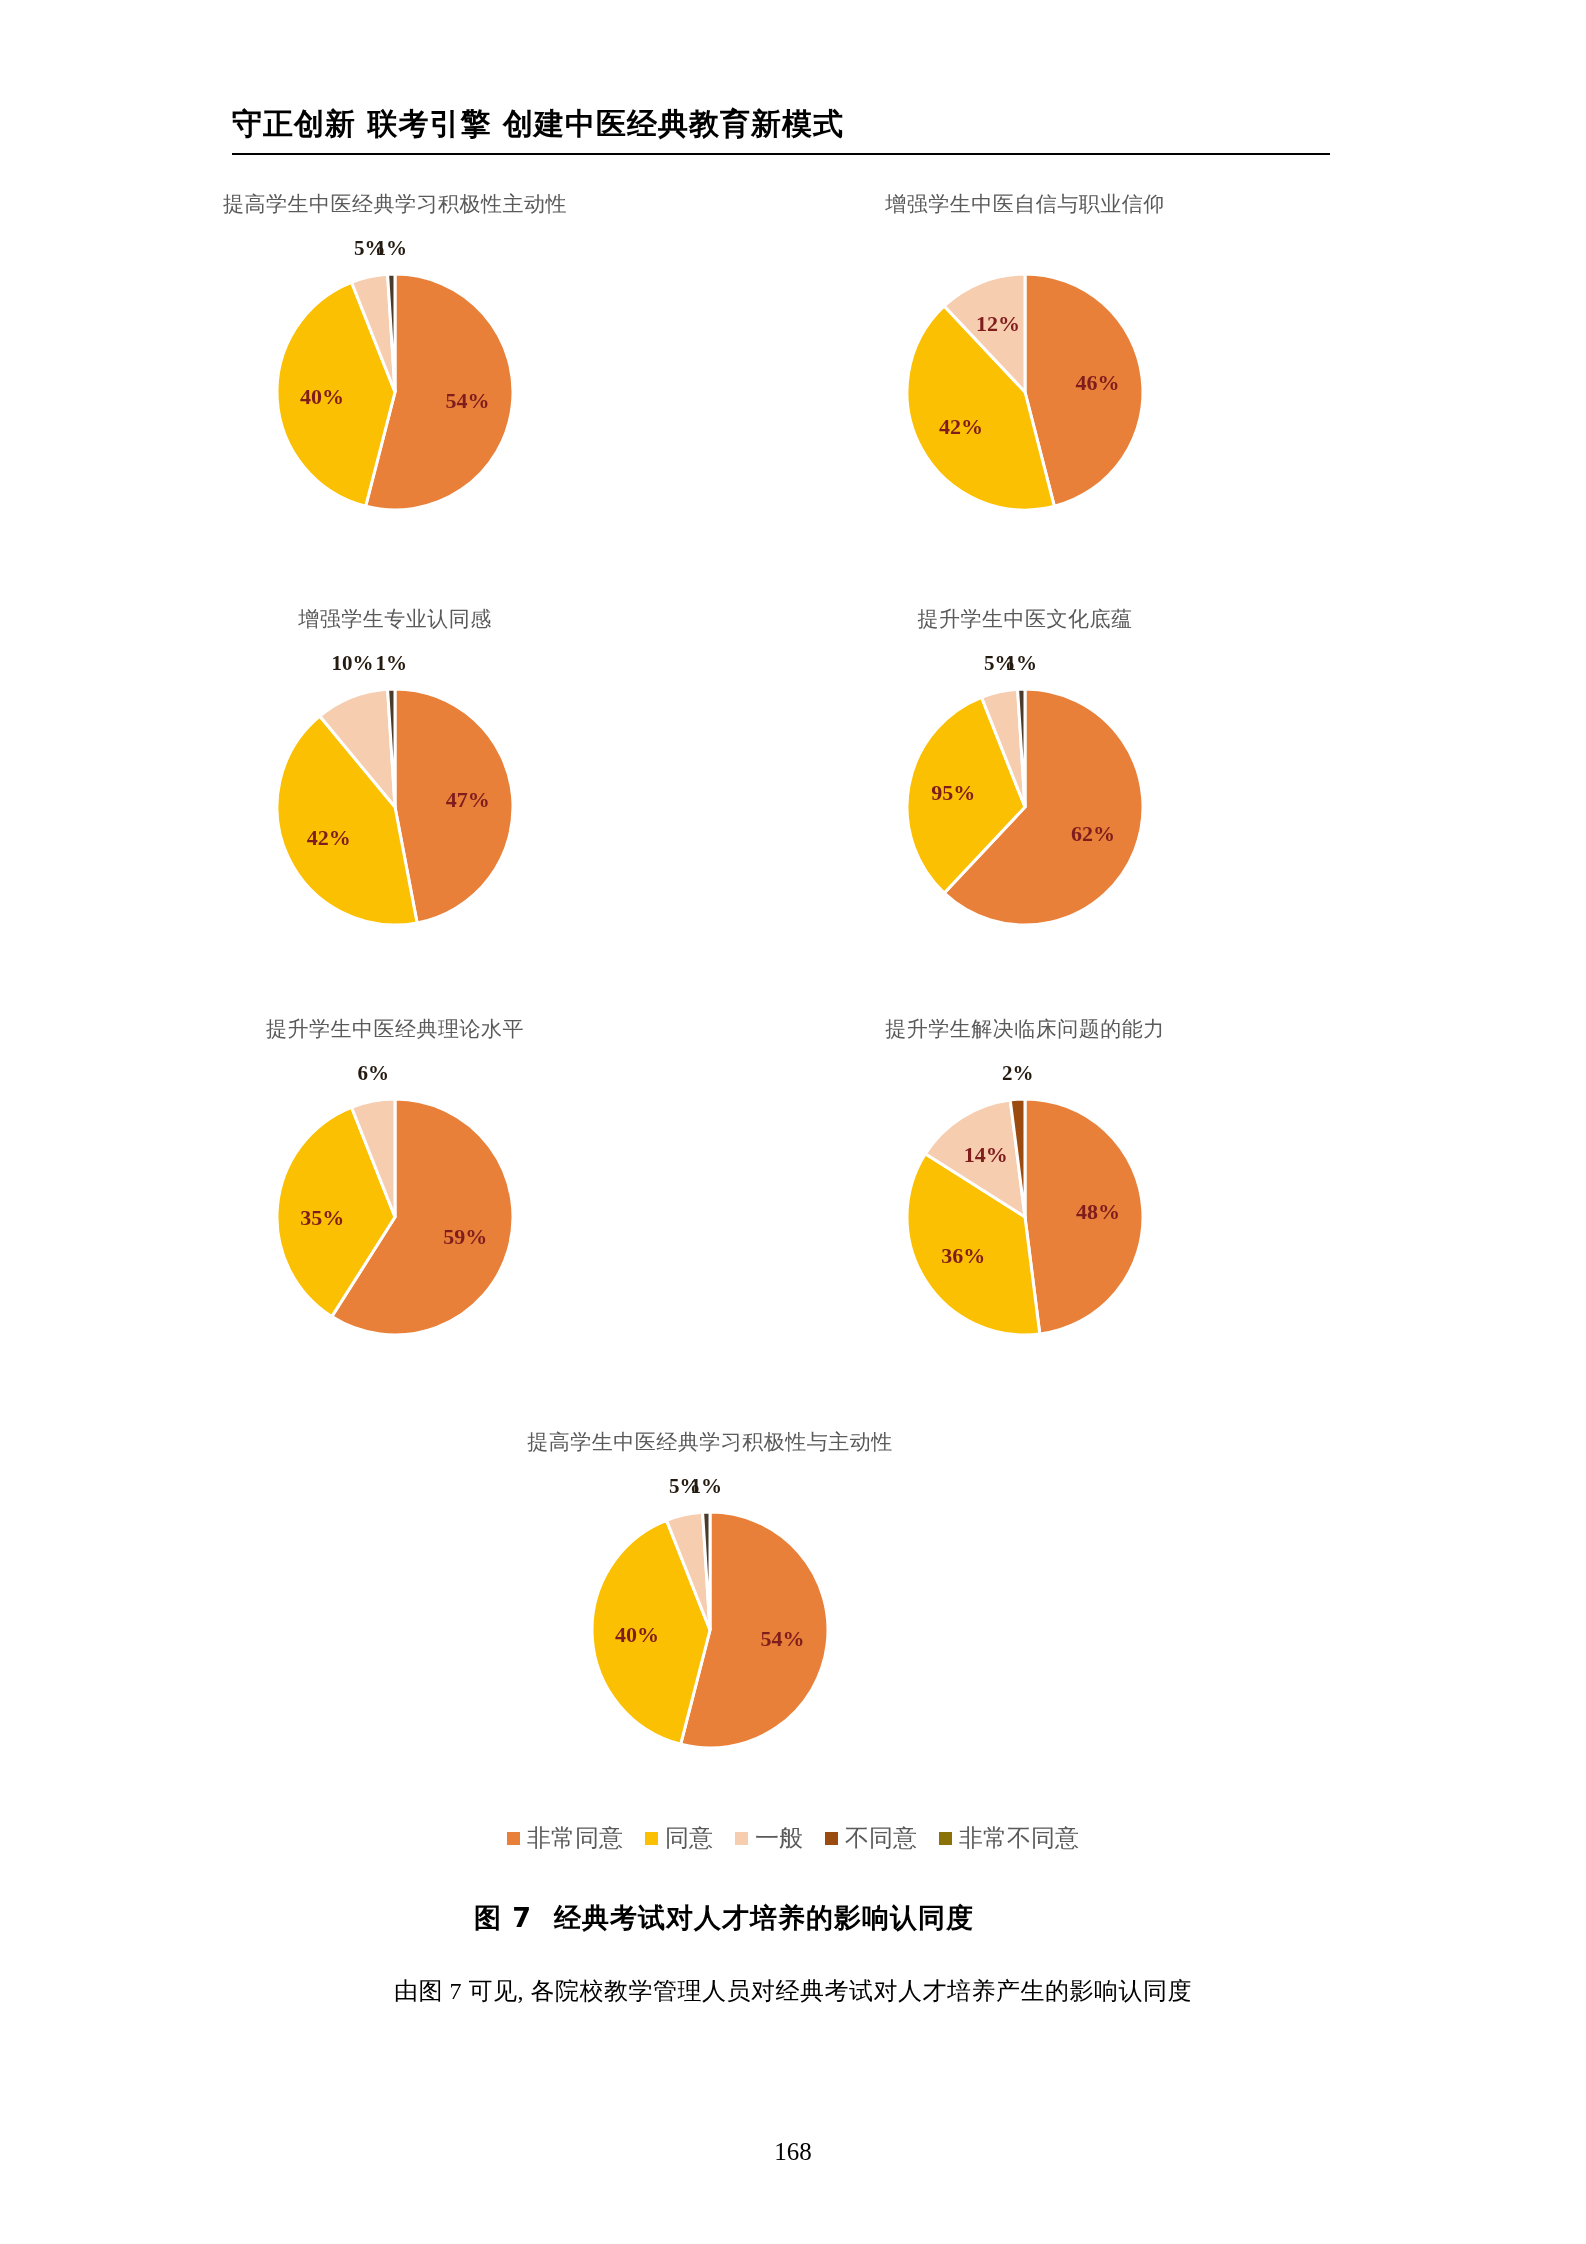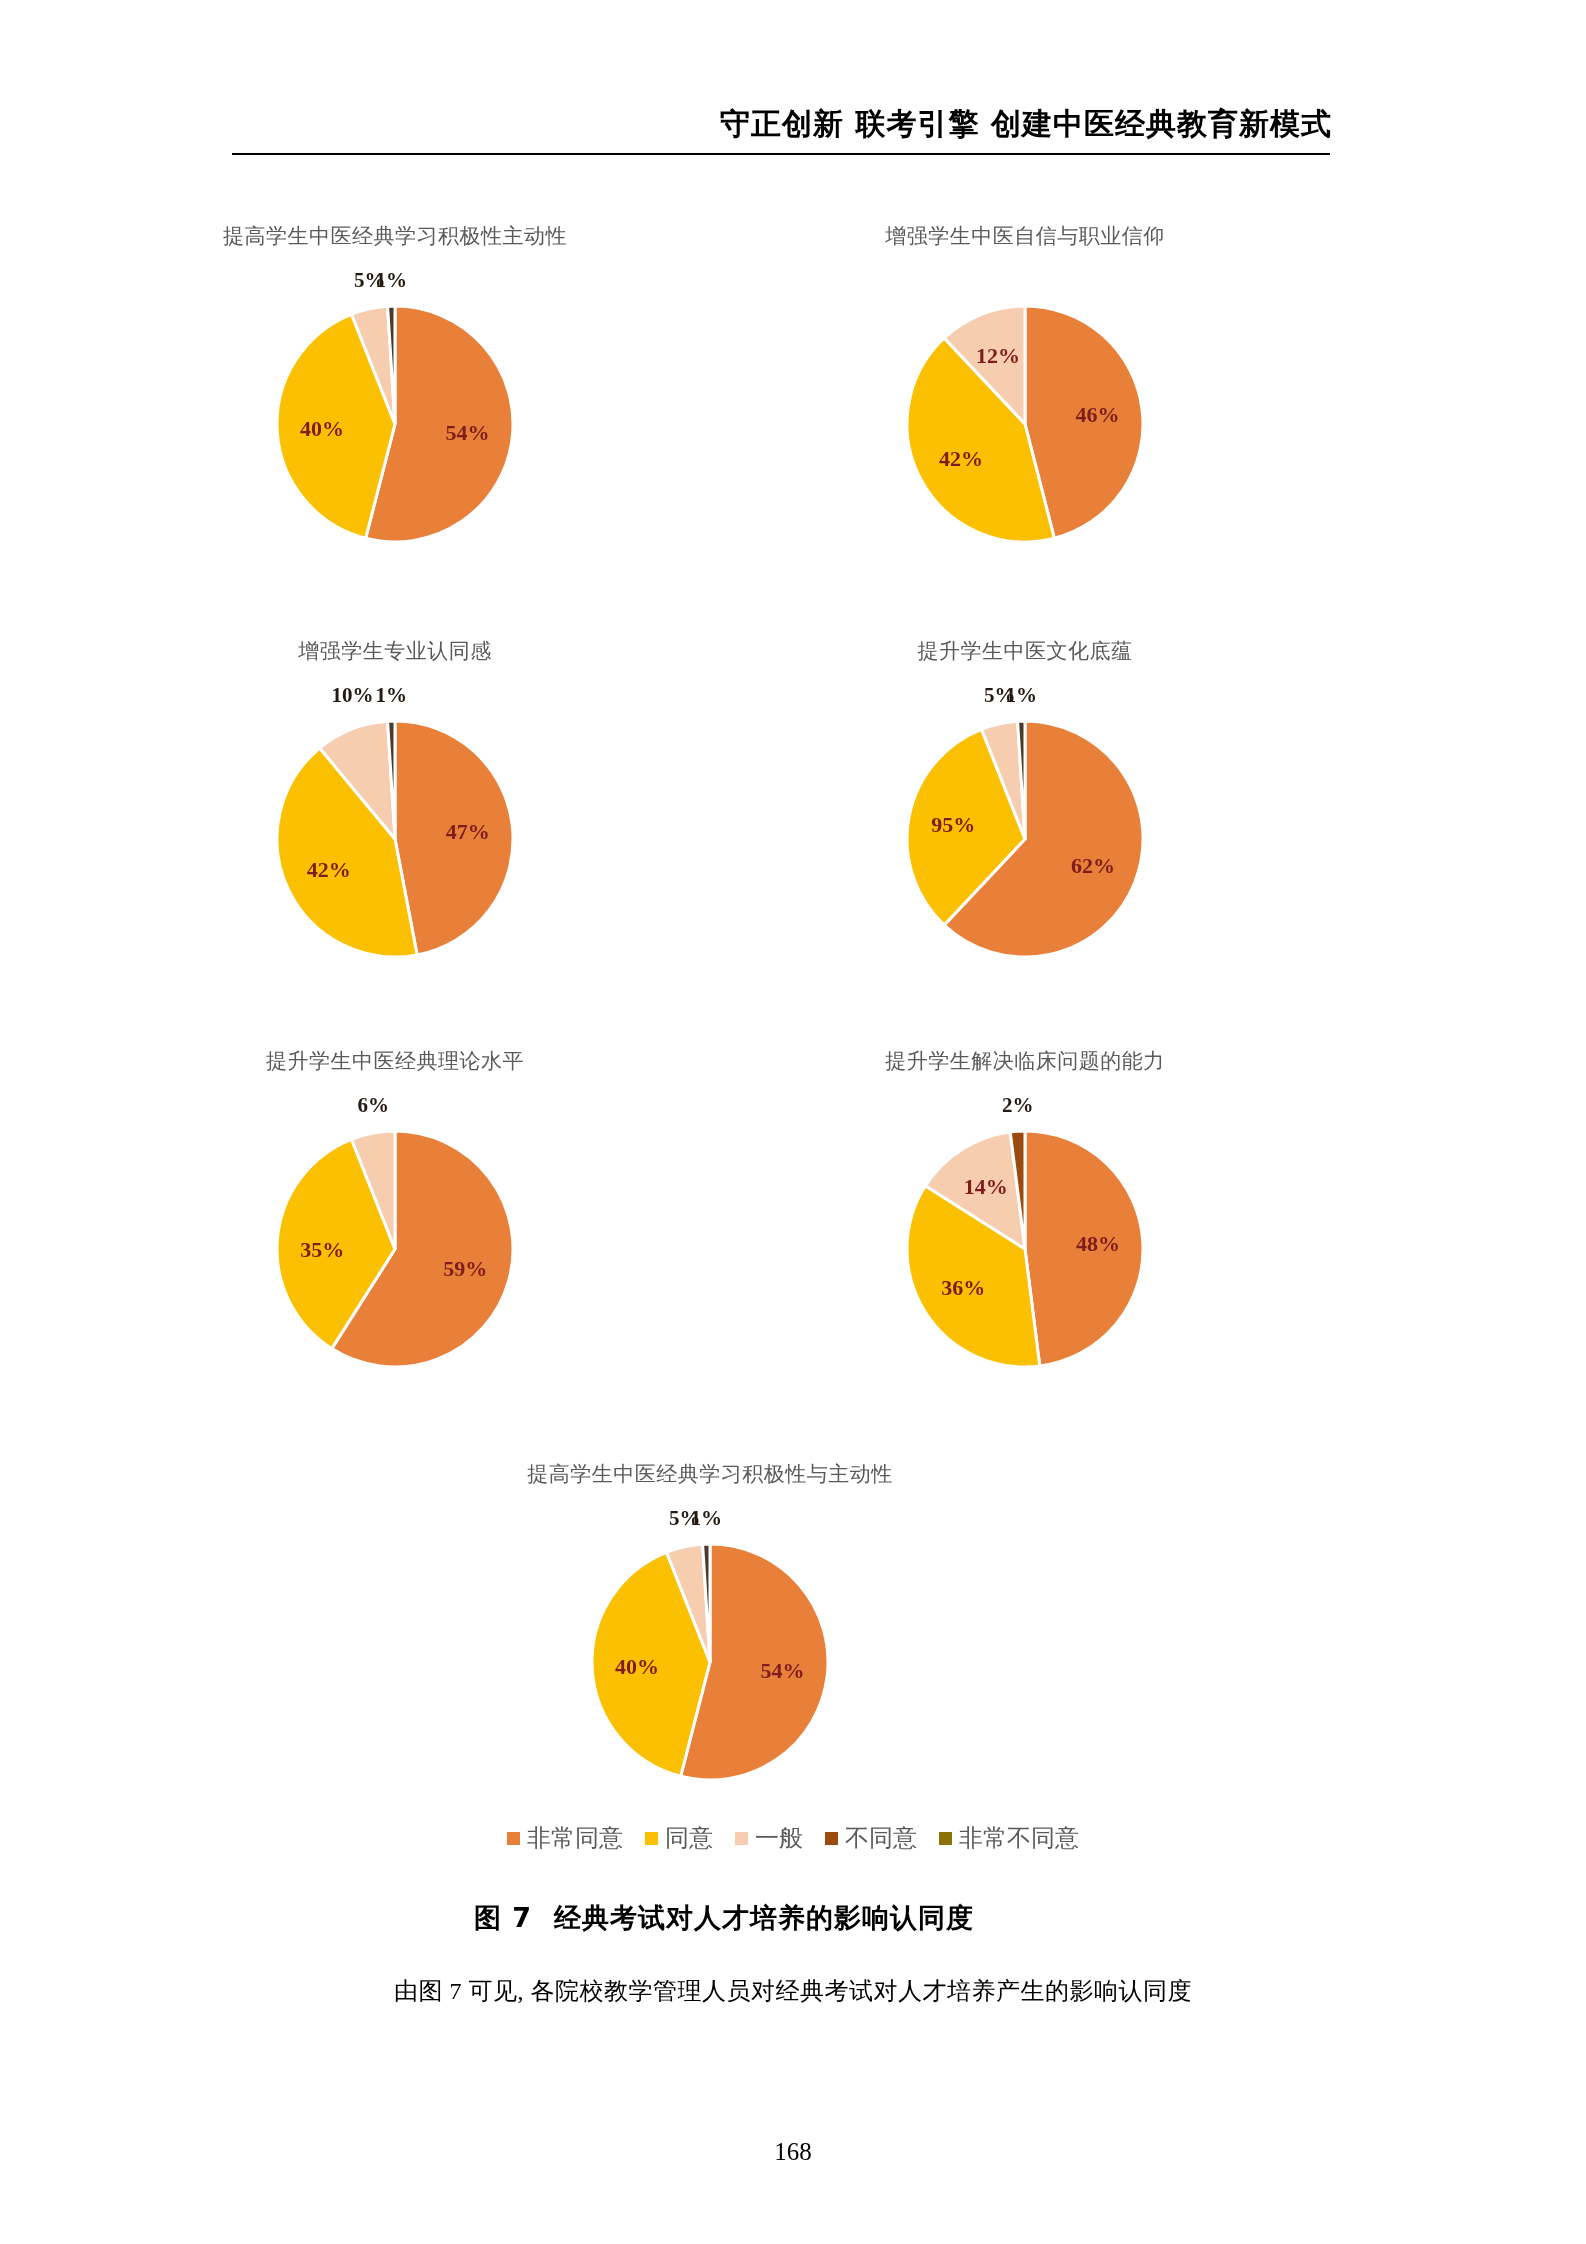--- a/index.html
+++ b/index.html
@@ -15,21 +15,20 @@
     color: #000000;
     overflow: hidden;
   }
 
   
   .page-header {
     position: absolute;
     left: 232px;
     top: 104px;
     width: 1100px;
-    text-align: right;
   }
   .page-header .header-title {
     font-family: "DejaVu Sans", "Liberation Sans", sans-serif;
     font-weight: bold;
     font-size: 30px;
     letter-spacing: 1px;
     color: #000;
     white-space: nowrap;
     padding-bottom: 8px;
   }
@@ -48,21 +47,20 @@
 
   .chart-grid {
     position: relative;
     width: 1586px;
   }
 
   .chart-cell {
     position: absolute;
     width: 560px;
     text-align: center;
-    margin-top: 32px;
   }
   .chart-title {
     font-family: "Liberation Serif", "DejaVu Serif", serif;
     font-size: 21px;
     color: #5a5a5a;
     letter-spacing: 0.5px;
     white-space: nowrap;
     margin-bottom: 6px;
   }
 

